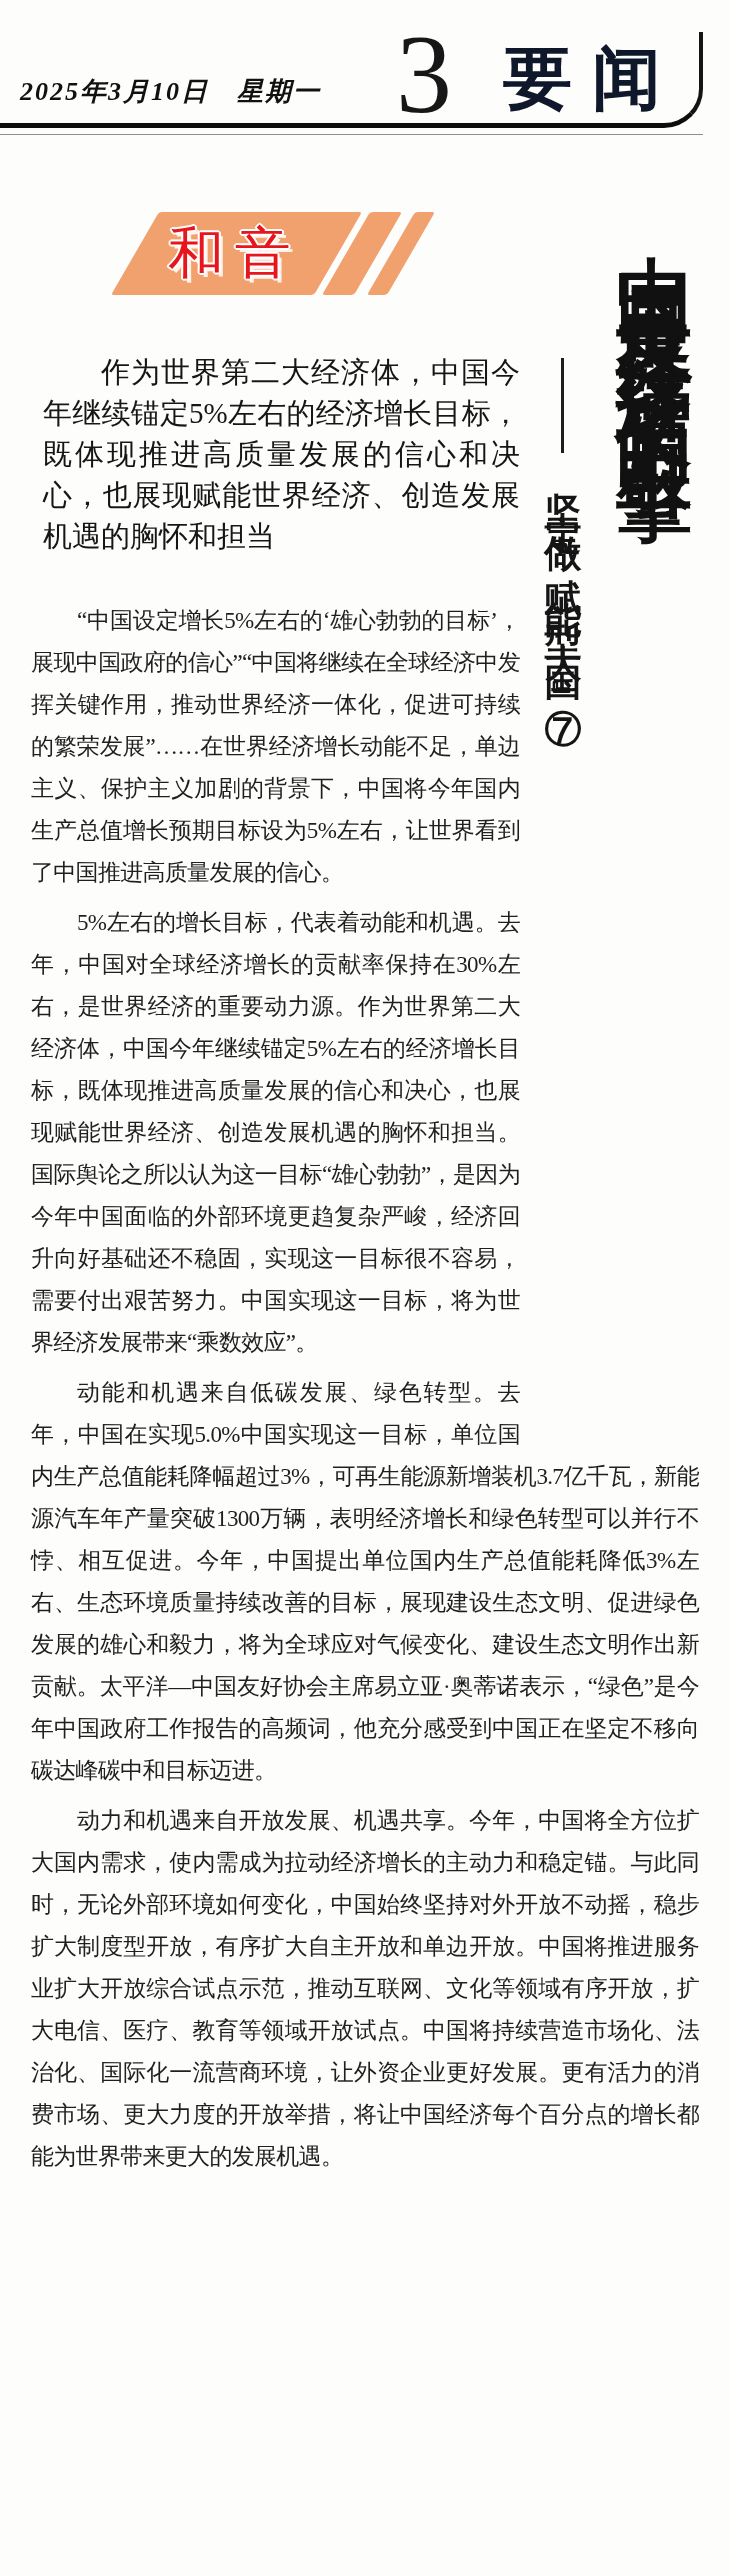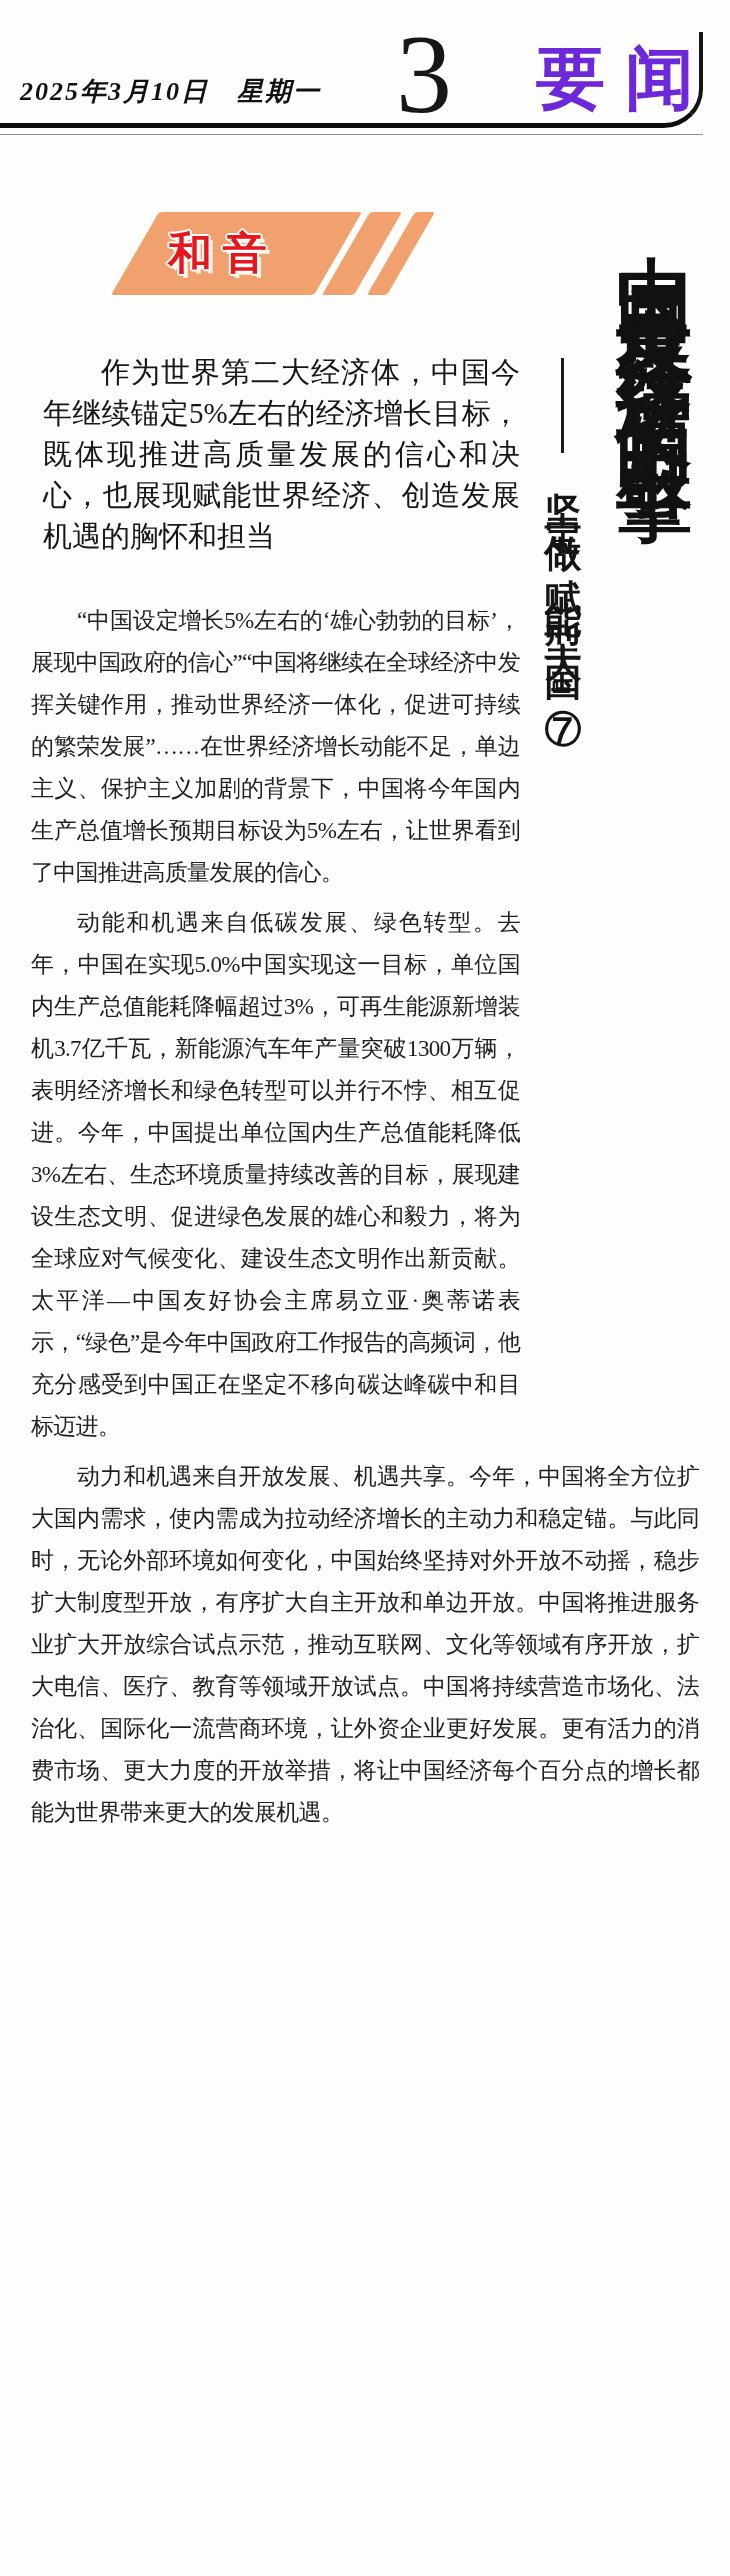--- a/index.html
+++ b/index.html
@@ -41,26 +41,26 @@
     position: absolute;
     left: 396px; top: 17.6px;
     font-size: 112px;
     line-height: 112px;
     font-weight: 400;
     color: #171717;
     font-family: "Liberation Serif", serif;
   }
   .section-title {
     position: absolute;
-    left: 536px; top: 39px;
+    left: 503px; top: 39px;
     font-size: 69px;
     line-height: 80px;
     font-weight: 900;
     letter-spacing: 20px;
-    color: #6d28d9;
+    color: #0f172a;
     font-family: "Liberation Sans", sans-serif;
   }
 
   
   .article {
     position: absolute;
     left: 23px; top: 135px;
     width: 684px;
   }
 
@@ -123,23 +123,23 @@
     background: #f1a16e;
     transform: skewX(-30deg);
     border-radius: 2.7px;
   }
   .logo-bg   { left: 47px;  width: 203px; }
   .stripe-1  { left: 258px; width: 32px; }
   .stripe-2  { left: 303px; width: 20px; }
   .logo-text {
     position: absolute;
     left: 80px; top: 7.4px;
-    font-size: 44px;
+    font-size: 56px;
     line-height: 68px;
-    font-weight: 700;
+    font-weight: 400;
     letter-spacing: 10.8px;
     color: #e6161c;
     font-family: "Liberation Sans", sans-serif;
     text-shadow:
       2px 0 0 #fff, -2px 0 0 #fff, 0 2px 0 #fff, 0 -2px 0 #fff,
       1.4px 1.4px 0 #fff, -1.4px -1.4px 0 #fff, 1.4px -1.4px 0 #fff, -1.4px 1.4px 0 #fff,
       4px 4px 0 rgba(255,255,255,0.85);
   }
 
   
@@ -192,19 +192,20 @@
     <div class="logo-bg"></div>
     <div class="logo-stripe stripe-1"></div>
     <div class="logo-stripe stripe-2"></div>
     <div class="logo-text">和音</div>
   </div>
 
   <div class="lede">作为世界第二大经济体，中国今年继续锚定5%左右的经济增长目标，既体现推进高质量发展的信心和决心，也展现赋能世界经济、创造发展机遇的胸怀和担当</div>
 
   <div class="body-text">
     <p>“中国设定增长5%左右的‘雄心勃勃的目标’，展现中国政府的信心”“中国将继续在全球经济中发挥关键作用，推动世界经济一体化，促进可持续的繁荣发展”……在世界经济增长动能不足，单边主义、保护主义加剧的背景下，中国将今年国内生产总值增长预期目标设为5%左右，让世界看到了中国推进高质量发展的信心。</p>
+    <p>5%左右的增长目标，代表着动能和机遇。去年，中国对全球经济增长的贡献率保持在30%左右，是世界经济的重要动力源。作为世界第二大经济体，中国今年继续锚定5%左右的经济增长目标，既体现推进高质量发展的信心和决心，也展现赋能世界经济、创造发展机遇的胸怀和担当。国际舆论之所以认为这一目标“雄心勃勃”，是因为今年中国面临的外部环境更趋复杂严峻，经济回升向好基础还不稳固，实现这一目标很不容易，需要付出艰苦努力。中国实现这一目标，将为世界经济发展带来“乘数效应”。</p>
     <p>动能和机遇来自低碳发展、绿色转型。去年，中国在实现5.0%中国实现这一目标，单位国内生产总值能耗降幅超过3%，可再生能源新增装机3.7亿千瓦，新能源汽车年产量突破1300万辆，表明经济增长和绿色转型可以并行不悖、相互促进。今年，中国提出单位国内生产总值能耗降低3%左右、生态环境质量持续改善的目标，展现建设生态文明、促进绿色发展的雄心和毅力，将为全球应对气候变化、建设生态文明作出新贡献。太平洋—中国友好协会主席易立亚·奥蒂诺表示，“绿色”是今年中国政府工作报告的高频词，他充分感受到中国正在坚定不移向碳达峰碳中和目标迈进。</p>
     <p>动力和机遇来自开放发展、机遇共享。今年，中国将全方位扩大国内需求，使内需成为拉动经济增长的主动力和稳定锚。与此同时，无论外部环境如何变化，中国始终坚持对外开放不动摇，稳步扩大制度型开放，有序扩大自主开放和单边开放。中国将推进服务业扩大开放综合试点示范，推动互联网、文化等领域有序开放，扩大电信、医疗、教育等领域开放试点。中国将持续营造市场化、法治化、国际化一流营商环境，让外资企业更好发展。更有活力的消费市场、更大力度的开放举措，将让中国经济每个百分点的增长都能为世界带来更大的发展机遇。</p>
 
   </div>
 
 </div>
 
 
 </body></html>

